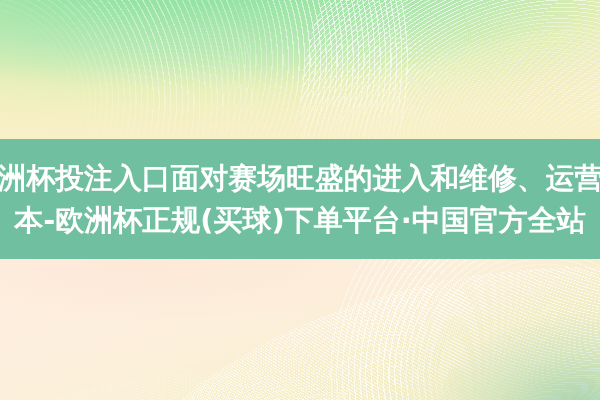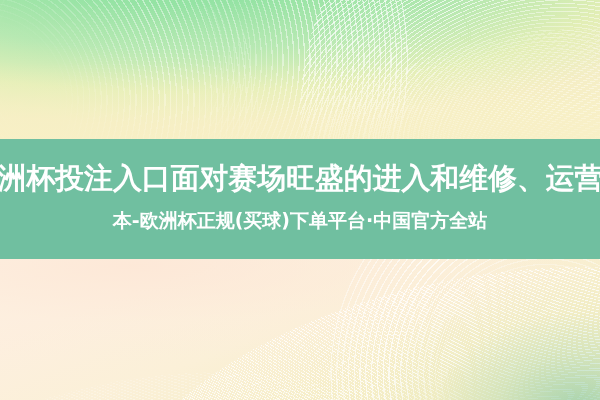--- a/index.html
+++ b/index.html
@@ -133,21 +133,21 @@
     line-height: 42px;
     white-space: nowrap;
     letter-spacing: 0px;
     text-align: center;
   }
   .title-line.line1 {
     font-size: 29px;
     transform: scaleX(0.995);
   }
   .title-line.line2 {
-    font-size: 19px;
+    font-size: 29px;
   }
 
   
   .bottom-region {
     position: absolute;
     left: 0;
     top: 259px;
     width: 600px;
     height: 141px;
     overflow: hidden;

